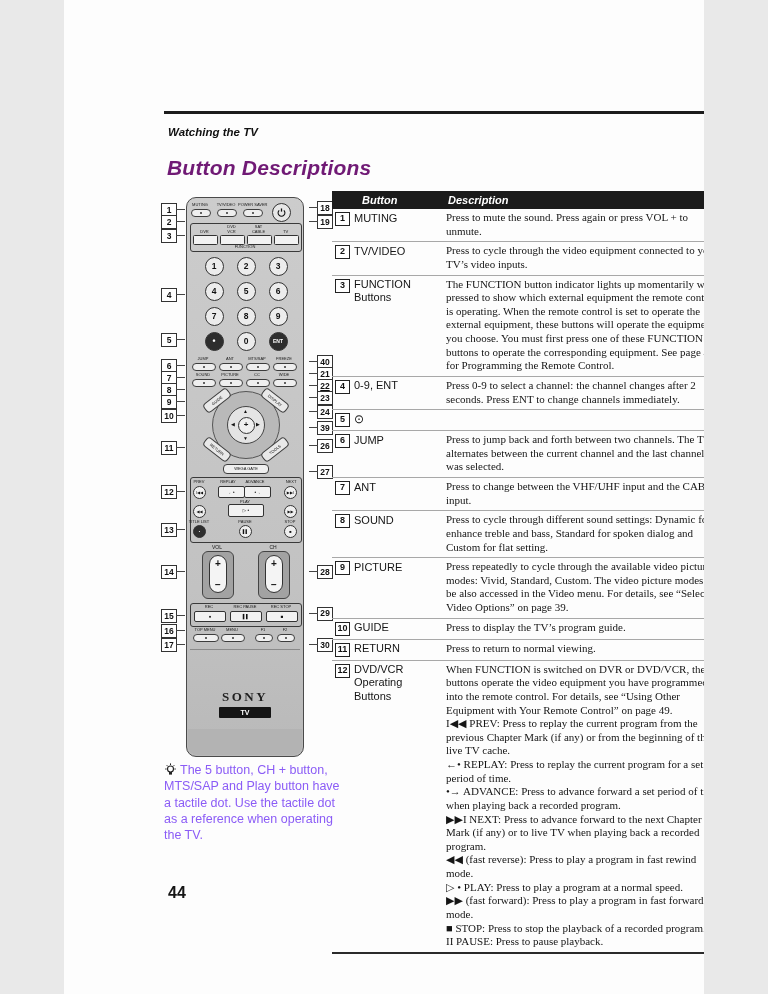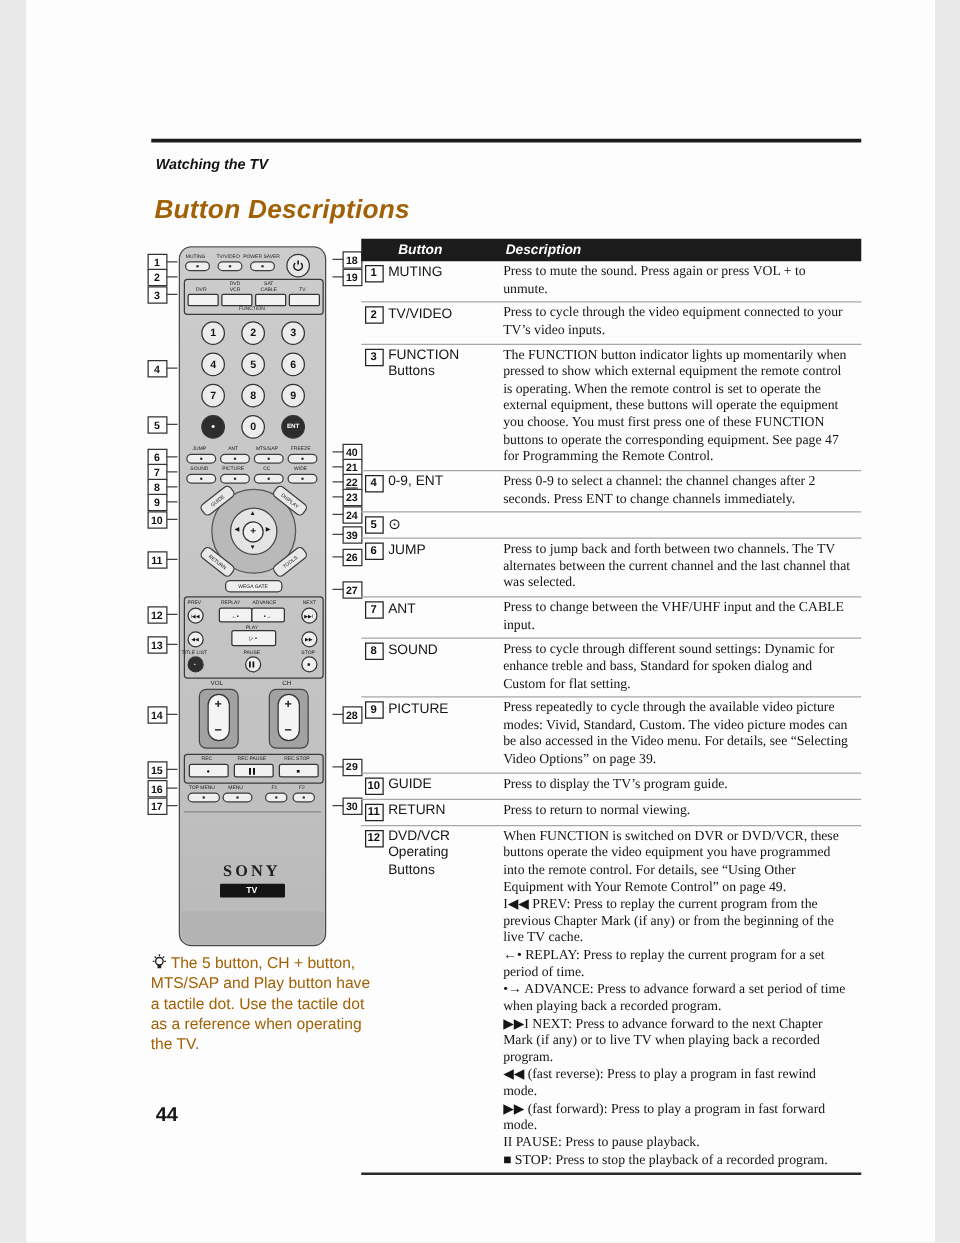--- a/index.html
+++ b/index.html
@@ -1,41 +1,41 @@
 <!DOCTYPE html>
 <html><head>
 <meta charset="utf-8">
 <style>
   html,body{margin:0;padding:0;background:#e9e9e9;}
-  .page{position:relative;width:703px;height:994px;background:#fdfdfd;margin:0 auto;overflow:hidden;
-        font-family:"Liberation Serif",serif;color:#151515;padding-left:24px;}
+  .page{position:relative;width:640px;height:994px;background:#fdfdfd;margin:0 auto;overflow:hidden;
+        font-family:"Liberation Serif",serif;color:#151515;}
   .toprule{position:absolute;left:100px;top:111px;width:568px;height:2.5px;background:#1c1c1c;}
   .eyebrow{position:absolute;left:104px;top:126px;font:italic bold 11.5px "Liberation Sans",sans-serif;color:#111;}
-  .title{position:absolute;left:103px;top:156px;font:italic bold 21px "Liberation Sans",sans-serif;color:#a16207;letter-spacing:.2px;}
+  .title{position:absolute;left:103px;top:156px;font:italic bold 21px "Liberation Sans",sans-serif;color:#701a75;letter-spacing:.2px;}
   .pagenum{position:absolute;left:104px;top:884px;font:bold 16px "Liberation Sans",sans-serif;}
 
   
   .tbl{position:absolute;left:268px;top:191px;width:400px;border-bottom:2.5px solid #2a2a2a;}
   .tbl-head{display:flex;background:#1b1b1b;color:#fff;font:italic bold 11px "Liberation Sans",sans-serif;
             padding:3px 0;align-items:center;}
   .tbl-head .hc1{width:114px;padding-left:30px;box-sizing:border-box;}
   .tbl-head .hc2{flex:1;padding-left:2px;}
   .tbl-row{display:flex;border-top:1px solid #a8a8a8;padding:2px 0 3px;}
   .tbl-row.first{border-top:none;}
   .bcell{width:114px;display:flex;align-items:flex-start;box-sizing:border-box;flex-shrink:0;}
   .num{display:inline-block;min-width:11px;height:12px;line-height:12px;border:1.2px solid #222;
        font:bold 9px "Liberation Sans",sans-serif;text-align:center;background:#fff;
        margin:1px 4px 0 3px;padding:0 1px;color:#111;}
   .bname{font:11px "Liberation Sans",sans-serif;white-space:pre-line;line-height:1.2;padding-top:0.5px;}
   .bname.iconname{font-size:12px;line-height:1;}
   .dcell{flex:1;font:11px/1.24 "Liberation Serif",serif;padding-right:6px;}
   .dline{margin:0;}
 
   
-  .tip{position:absolute;left:100px;top:762px;width:178px;font:12.5px/1.3 "Liberation Sans",sans-serif;color:#a16207;}
+  .tip{position:absolute;left:100px;top:762px;width:178px;font:12.5px/1.3 "Liberation Sans",sans-serif;color:#8b5cf6;}
   .tip .bulb{float:left;margin:1px 3px 0 0;}
   
   .remote{position:absolute;left:96px;top:193px;width:174px;height:580px;font-family:"Liberation Sans",sans-serif;}
   .r-body{position:absolute;left:26px;top:4px;width:118px;height:560px;border-radius:10px;
           background:linear-gradient(180deg,#cccccc,#c2c2c2 70%,#b9b9b9);border:1.5px solid #4a4a4a;box-sizing:border-box;}
   .co{position:absolute;width:14px;height:12px;border:1.4px solid #333;background:#fff;
       font:bold 8.5px/12px "Liberation Sans",sans-serif;text-align:center;color:#111;}
   .co-l{left:1px;}  .co-r{left:157px;}
   .co-l::after,.co-r::before{content:"";position:absolute;top:5px;width:9px;height:1px;background:#444;}
   .co-l::after{left:100%;} .co-r::before{right:100%;}
@@ -86,21 +86,21 @@
       <div class="co co-l" style="top: 36px;">3</div>
       <div class="co co-l" style="top: 95px;">4</div>
       <div class="co co-l" style="top: 140px;">5</div>
       <div class="co co-l" style="top: 166px;">6</div>
       <div class="co co-l" style="top: 178px;">7</div>
       <div class="co co-l" style="top: 190px;">8</div>
       <div class="co co-l" style="top: 202px;">9</div>
       <div class="co co-l" style="top: 216px;">10</div>
       <div class="co co-l" style="top: 248px;">11</div>
       <div class="co co-l" style="top: 292px;">12</div>
-      <div class="co co-l" style="top: 316px;">13</div>
+      <div class="co co-l" style="top: 330px;">13</div>
       <div class="co co-l" style="top: 372px;">14</div>
       <div class="co co-l" style="top: 416px;">15</div>
       <div class="co co-l" style="top: 431px;">16</div>
       <div class="co co-l" style="top: 445px;">17</div>
       <div class="co co-r" style="top: 8px;">18</div>
       <div class="co co-r" style="top: 22px;">19</div>
       <div class="co co-r" style="top: 162px;">40</div>
       <div class="co co-r" style="top: 174px;">21</div>
       <div class="co co-r" style="top: 186px; text-decoration: underline;">22</div>
       <div class="co co-r" style="top: 198px;">23</div>
@@ -370,23 +370,24 @@
 Operating
 Buttons</span>
           </div>
           <div class="dcell">
             <div class="dline">When FUNCTION is switched on DVR or DVD/VCR, these buttons operate the video equipment you have programmed into the remote control. For details, see “Using Other Equipment with Your Remote Control” on page 49.</div>
             <div class="dline">I◀◀ PREV: Press to replay the current program from the previous Chapter Mark (if any) or from the beginning of the live TV cache.</div>
             <div class="dline">←• REPLAY: Press to replay the current program for a set period of time.</div>
             <div class="dline">•→ ADVANCE: Press to advance forward a set period of time when playing back a recorded program.</div>
             <div class="dline">▶▶I NEXT: Press to advance forward to the next Chapter Mark (if any) or to live TV when playing back a recorded program.</div>
             <div class="dline">◀◀ (fast reverse): Press to play a program in fast rewind mode.</div>
+            <div class="dline">▷ • PLAY: Press to play a program at a normal speed.</div>
             <div class="dline">▶▶ (fast forward): Press to play a program in fast forward mode.</div>
+            <div class="dline">■ STOP: Press to stop the playback of a recorded program.</div>
             <div class="dline">II PAUSE: Press to pause playback.</div>
-            <div class="dline">■ STOP: Press to stop the playback of a recorded program.</div>
           </div>
         </div>
       </div>
   </div>
 
   <div class="tip">
     <svg class="bulb" width="13" height="14" viewBox="0 0 13 14">
       <circle cx="6.5" cy="6" r="3" fill="none" stroke="#222" stroke-width="1.1"></circle>
       <rect x="5" y="9" width="3" height="2.6" fill="#222"></rect>
       <line x1="6.5" y1="0.4" x2="6.5" y2="2" stroke="#222" stroke-width="1"></line>

